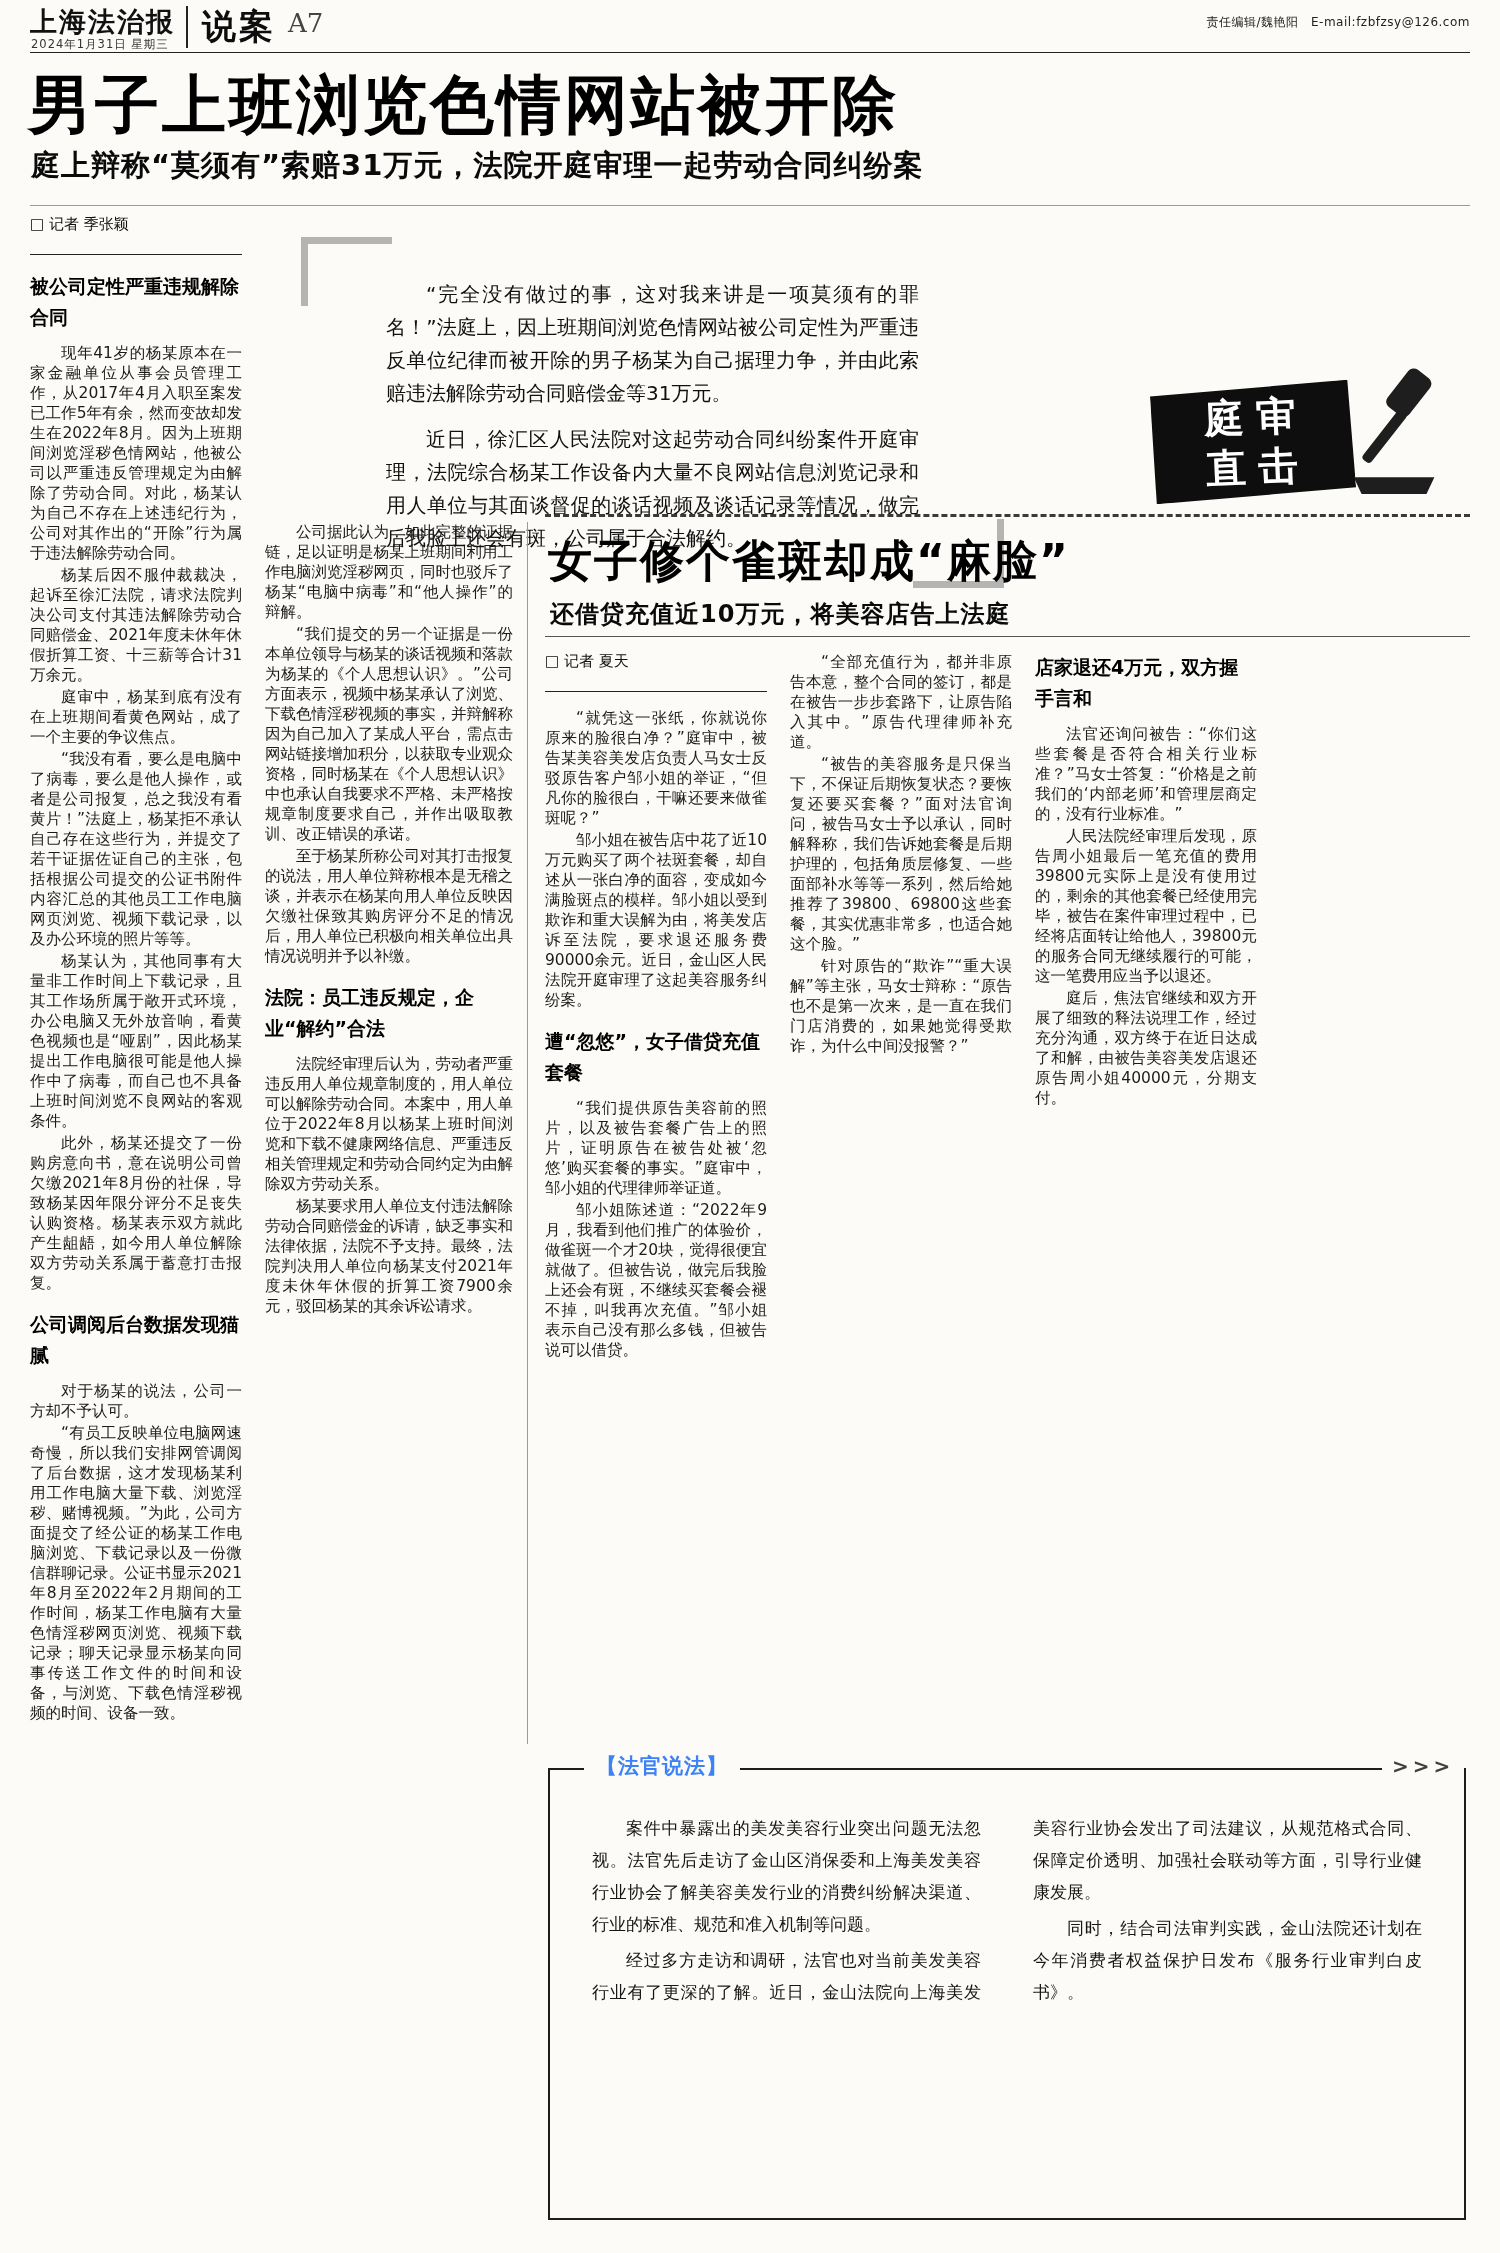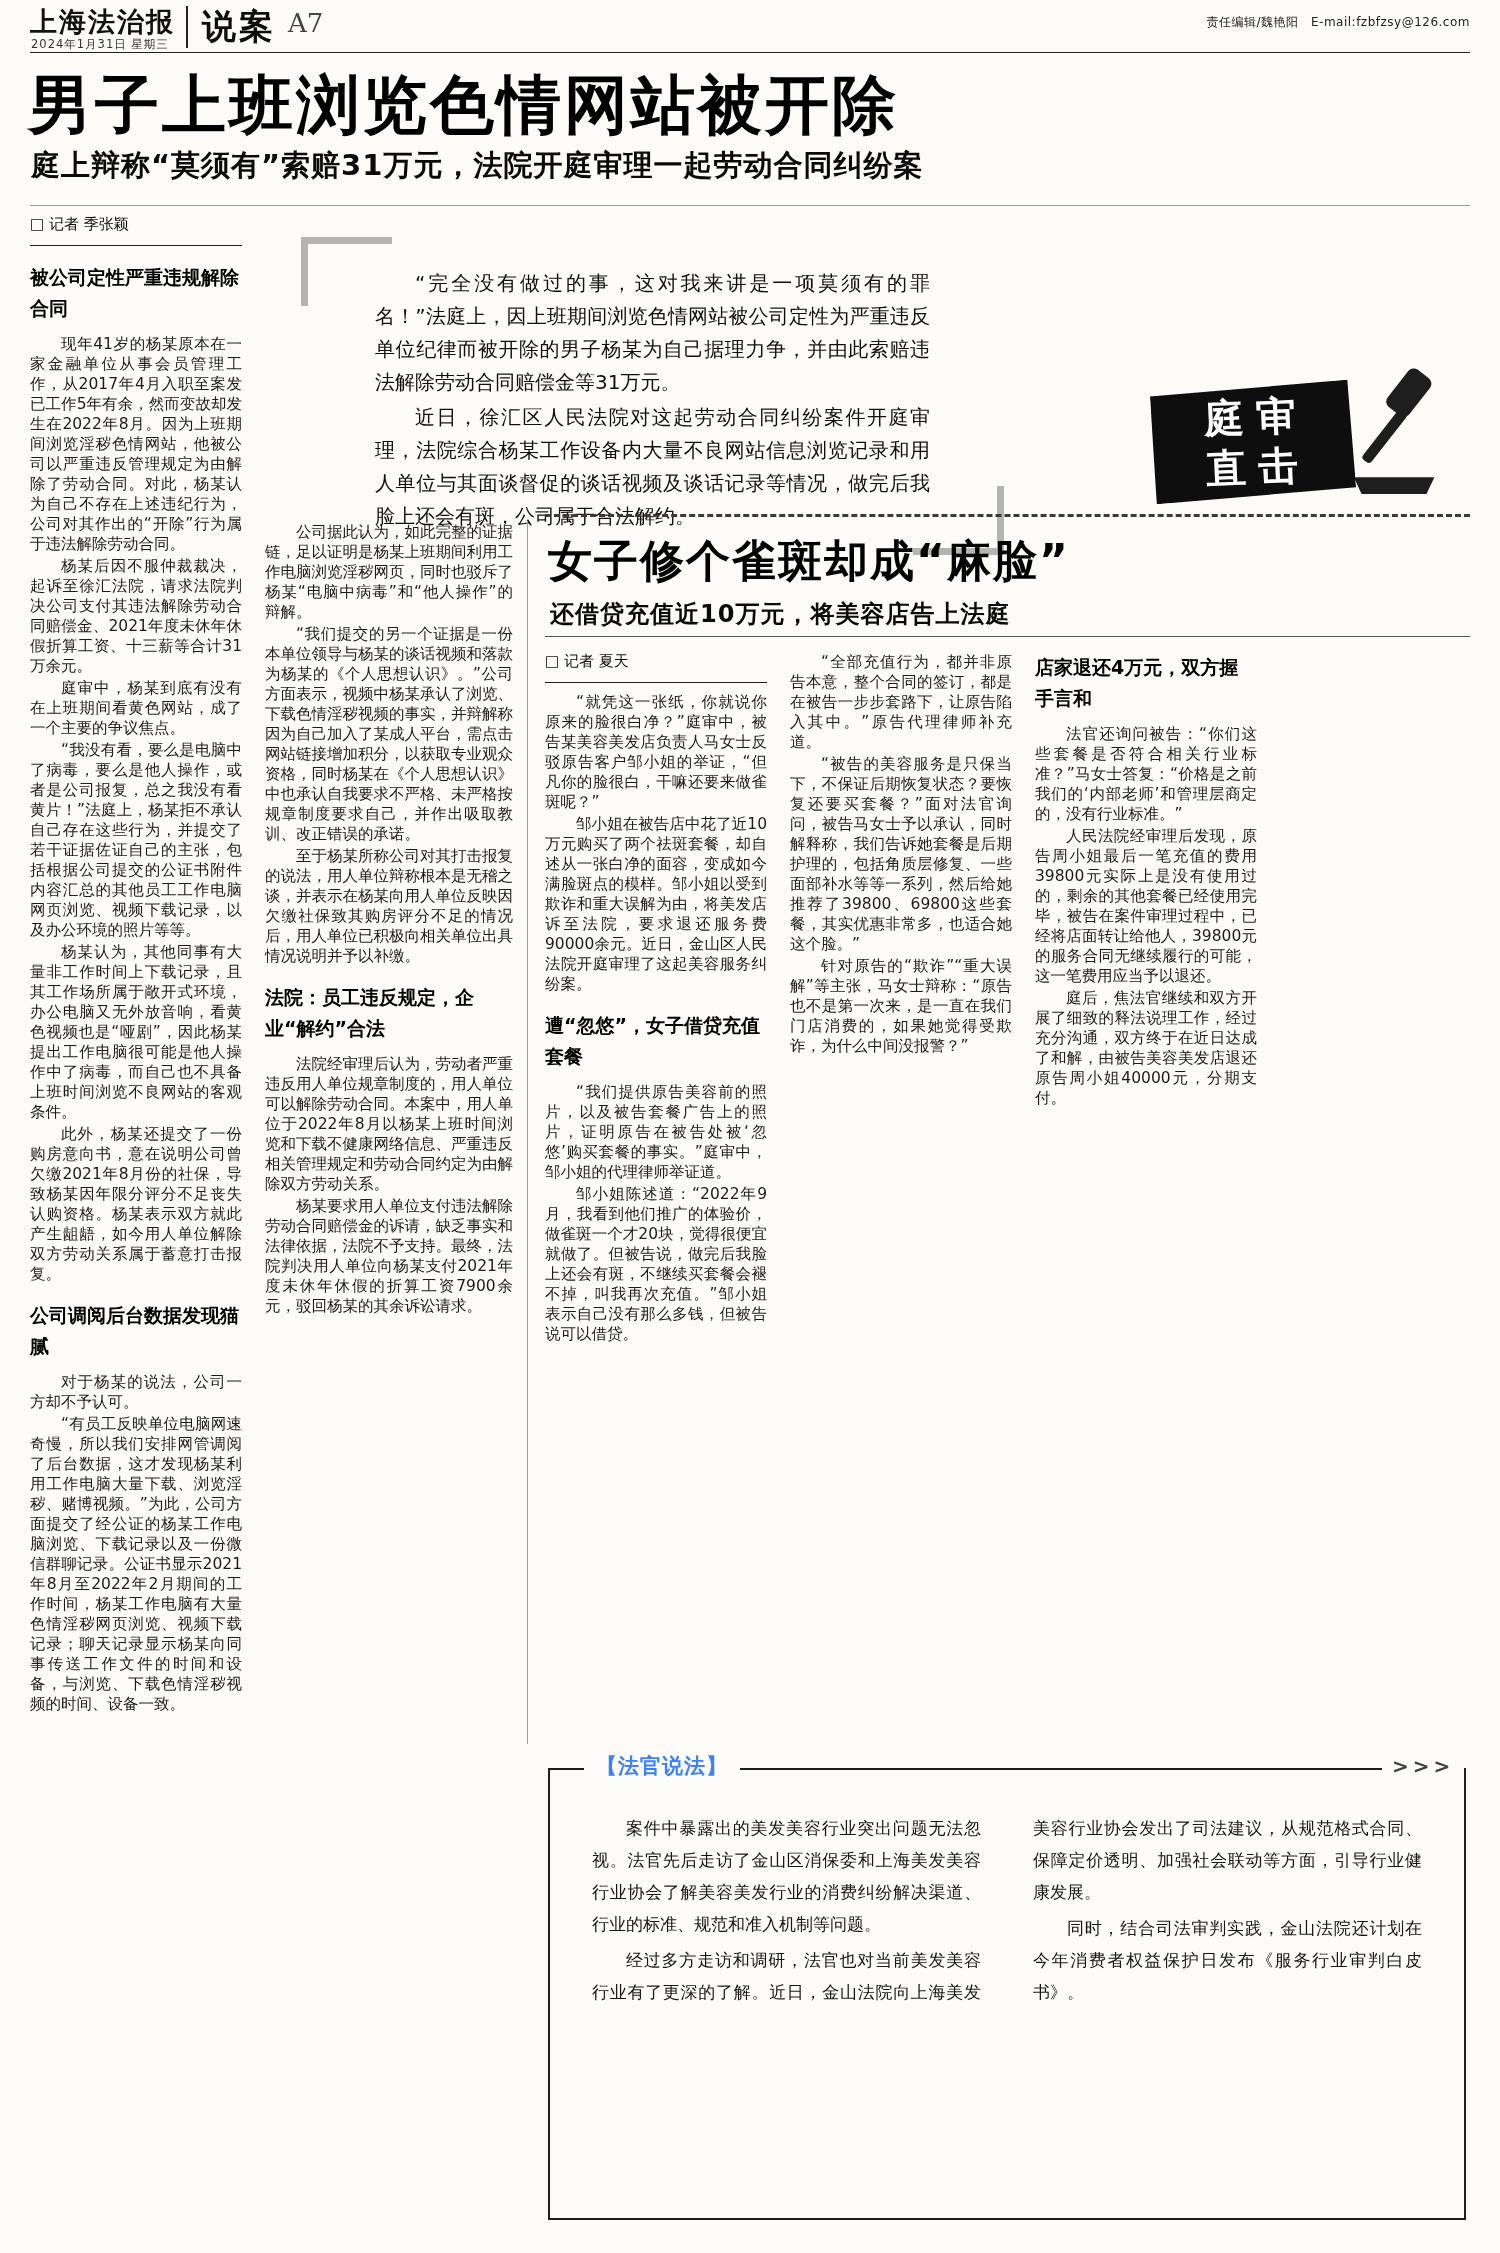--- a/index.html
+++ b/index.html
@@ -17,31 +17,31 @@
   .hrule{position:absolute;left:30px;width:1440px;border-top:1.5px solid #222;}
   .hrule.thin{border-top:1px solid #9a9a9a;}
 
   
   .headline{position:absolute;left:28px;top:62px;margin:0;font-size:64px;font-weight:900;
             letter-spacing:3px;color:#000;white-space:nowrap;text-align:center;}
   .subhead{position:absolute;left:31px;top:146px;font-size:29px;font-weight:700;letter-spacing:1px;color:#0a0a0a;}
 
   
   .col{position:absolute;}
-  .byline{font-size:15px;color:#111;padding-bottom:11px;border-bottom:1.5px solid #222;margin-bottom:9px;}
+  .byline{font-size:15px;color:#111;padding-bottom:20px;border-bottom:1.5px solid #222;margin-bottom:16px;}
   .chead{font-size:19px;font-weight:bold;line-height:31px;margin:16px 0 10px 0;color:#000;}
   .bp{font-size:15.5px;line-height:20px;text-align:justify;margin:0 0 2px 0;text-indent:2em;color:#1b1b1b;}
 
   
   .qbox{position:absolute;left:295px;top:231px;width:715px;padding:34px 78px 26px 78px;box-sizing:border-box;}
   .qbox::before{content:"";position:absolute;left:6px;top:6px;width:84px;height:62px;
                 border-left:7px solid #b4b4b2;border-top:7px solid #b4b4b2;}
   .qbox::after{content:"";position:absolute;right:6px;bottom:6px;width:84px;height:62px;
                border-right:7px solid #b4b4b2;border-bottom:7px solid #b4b4b2;}
-  .qp{font-size:20px;line-height:33px;text-align:justify;text-indent:2em;margin:2px;color:#101010;font-weight:500;}
+  .qp{font-size:20px;line-height:33px;text-align:justify;text-indent:2em;margin:13px;color:#101010;font-weight:500;}
 
   
   .ghost{position:absolute;left:1102px;top:208px;font-family:"DejaVu Serif",serif;
          font-size:152px;line-height:1;color:#c9c9c7;letter-spacing:30px;white-space:nowrap;}
   .badge{position:absolute;left:1148px;top:384px;width:206px;height:116px;background:#0e0e0e;
          transform:rotate(-2.5deg);display:flex;flex-direction:column;align-items:center;justify-content:center;
          clip-path:polygon(2% 7%,98% 0%,100% 93%,3% 100%);}
   .badge div{font-family:"DejaVu Serif",serif;font-size:40px;font-weight:bold;color:#fff;
              letter-spacing:12px;line-height:1.25;text-indent:12px;}
   .gavel{position:absolute;left:1338px;top:368px;width:118px;height:132px;}

